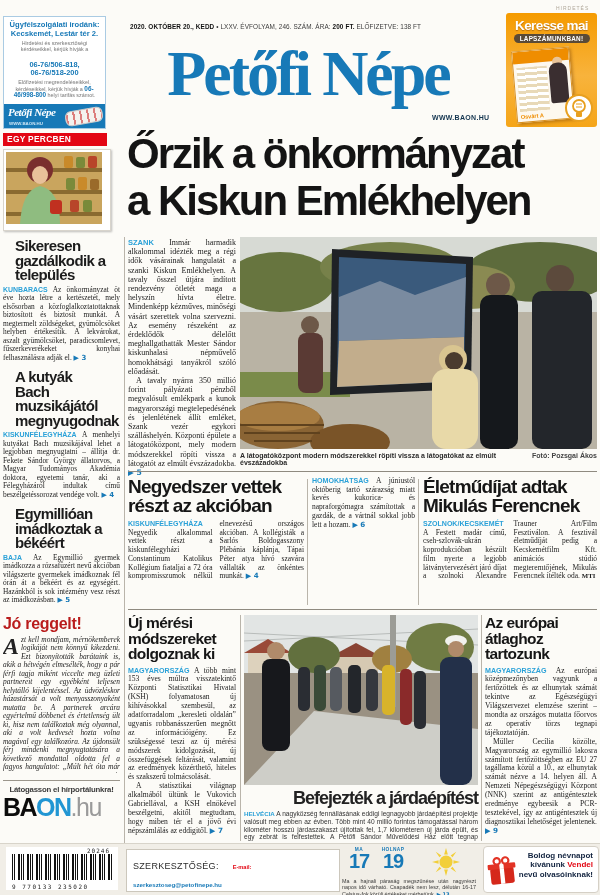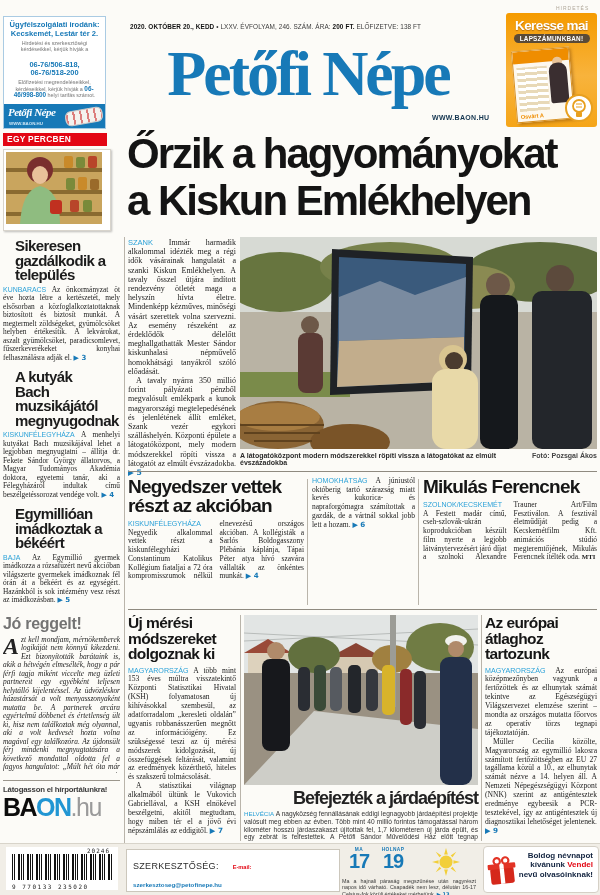--- a/index.html
+++ b/index.html
@@ -2,21 +2,21 @@
 <html lang="hu"><head>
 <meta charset="utf-8">
 <style>
   html,body{margin:0;padding:0;background:#9a9a9a;}
   #page{position:relative;width:600px;height:895px;background:#fcfbf7;overflow:hidden;
         font-family:"Liberation Sans",sans-serif;color:#1a1a1a;}
   .abs{position:absolute;}
   .serif{font-family:"Liberation Serif",serif;}
   .just{text-align:justify;}
   .clip{overflow:hidden;}
-  .kw{font-family:"Liberation Sans",sans-serif;font-weight:normal;color:#2aa1d8;font-size:.94em;}
+  .kw{font-family:"Liberation Sans",sans-serif;font-weight:bold;color:#2aa1d8;font-size:.94em;}
   .ref{font-family:"DejaVu Sans",sans-serif;color:#1779b7;font-weight:bold;font-size:.95em;white-space:nowrap;}
   .vdiv{width:1px;background:#b9b4aa;}
   .hdiv{height:1px;background:#8f8a80;}
 
   
   .hirdetes-tiny{left:556px;top:5px;font-size:5px;color:#b0a89a;letter-spacing:1px;}
   .dateline{left:130px;top:23px;font-size:6.4px;color:#3a3a3a;letter-spacing:.1px;white-space:nowrap;}
   .dateline b{color:#111;}
   .masthead{left:112px;top:28px;width:392px;text-align:center;
     font-family:"Liberation Serif",serif;font-weight:bold;font-style:normal;
@@ -62,26 +62,26 @@
   .caption-row{left:240px;top:452px;width:357px;font-size:7px;font-weight:bold;color:#2b2b2b;}
   .caption-row .credit{float:right;color:#444;}
 
   
   .sidebar{left:3px;top:133px;width:117px;height:710px;overflow:hidden;}
   .banner{width:104px;height:13px;background:#e30613;color:#fff;font-weight:bold;font-size:8.4px;
      line-height:13px;padding-left:4px;letter-spacing:.3px;box-sizing:border-box;}
   .sb-photo{margin-top:3px;width:102px;background:#fff;border:1px solid #d8d4cc;padding:2px;box-shadow:1px 1px 2px rgba(0,0,0,.25);}
   .sb-h{font-size:15px;line-height:14.5px;font-weight:bold;letter-spacing:-.6px;color:#1c1c1c;margin:8px 12px 3px;}
   .sb-b{font-family:"Liberation Serif",serif;font-size:7.4px;line-height:8.5px;text-align:justify;color:#222;}
-  .jo-title{color:#737373;font-size:16px;font-weight:bold;letter-spacing:-.3px;margin:10px 0 3px;}
+  .jo-title{color:#b91c1c;font-size:16px;font-weight:bold;letter-spacing:-.3px;margin:10px 0 3px;}
   .jo-body{font-family:"Liberation Serif",serif;font-style:italic;font-size:7.4px;line-height:8.5px;
      text-align:justify;color:#222;max-height:138px;overflow:hidden;}
   .dropcap{float:left;font-size:24px;line-height:20px;font-weight:bold;margin:0 2px 0 0;font-style:italic;}
   .sb-hr{height:1px;background:#9b968c;margin:6px 0 4px;}
-  .portal-note{font-size:7.8px;font-weight:bold;color:#3c3c3c;letter-spacing:-.2px;}
+  .portal-note{font-size:7.8px;font-weight:bold;color:#3c3c3c;letter-spacing:-.2px;text-align:center;}
   .baon{font-size:25px;font-weight:bold;letter-spacing:-1.5px;line-height:26px;}
   .baon .ba{color:#0c0c0c;} .baon .on{color:#2196d3;} .baon .hu{color:#9a9a9a;font-weight:normal;}
 
   
   .mid-h2{font-size:19px;line-height:19px;font-weight:bold;letter-spacing:-.8px;color:#161616;margin:0 0 5px;}
   .mid-h3{font-size:16.5px;line-height:16.5px;font-weight:bold;letter-spacing:-.7px;color:#161616;margin:0 0 5px;}
   .mid-body{font-family:"Liberation Serif",serif;font-size:7.5px;line-height:8.7px;text-align:justify;color:#222;}
   .cols2{column-count:2;column-gap:7px;}
 
   
@@ -157,21 +157,21 @@
     </div>
     <svg class="bulb-badge" viewBox="0 0 30 30">
       <circle cx="15" cy="15" r="13" fill="#fff" stroke="#e8a020" stroke-width="2"></circle>
       <circle cx="15" cy="13" r="6" fill="none" stroke="#e8a020" stroke-width="1.8"></circle>
       <rect x="12" y="19" width="6" height="5" rx="1" fill="#e8a020"></rect>
       <path d="M12 11h6M12 14h6" stroke="#e8a020" stroke-width="1"></path>
     </svg>
   </div>
 
   <div class="abs lead-h">
-    <div>Őrzik a hagyományokat</div>
+    <div>Őrzik a önkormányzat</div>
     <div>a Kiskun Emlékhelyen</div>
   </div>
 
   <div class="abs lead-text serif just clip">
     <p><span class="kw">SZANK</span> <span>Immár harmadik alkalommal idézték meg a régi idők vásárainak hangulatát a szanki Kiskun Emlékhelyen. A tavaly ősszel útjára indított rendezvény ötletét maga a helyszín hívta életre. Mindenképp kézműves, minőségi vásárt szerettek volna szervezni. Az esemény részeként az érdeklődők délelőtt meghallgathatták Mester Sándor kiskunhalasi népművelő homokhátsági tanyákról szóló előadását.</span></p>
     <p><span>A tavaly nyárra 350 millió forint pályázati pénzből megvalósult emlékpark a kunok magyarországi megtelepedésének és jelenlétének állít emléket, Szank vezér egykori szálláshelyén. Központi épülete a látogatóközpont, mely modern módszerekkel röpíti vissza a látogatót az elmúlt évszázadokba. </span><span class="ref">▶ 5</span></p>
   </div>
 
   <svg class="abs" style="left:240px;top:237px" width="357" height="212" viewBox="0 0 357 212">
     <rect width="357" height="212" fill="#b9b3a4"></rect>
@@ -280,20 +280,21 @@
     </div>
     <div class="mid-body cols2 just" style="height:68px"><span class="kw">KISKUNFÉLEGYHÁZA</span><span> Negyedik alkalommal vettek részt a kiskunfélegyházi Constantinum Katolikus Kollégium fiataljai a 72 óra kompromisszumok nélkül elnevezésű országos akcióban. A kollégisták a Sarlós Boldogasszony Plébánia káplánja, Tápai Péter atya hívó szavára vállalták az önkéntes munkát. </span><span class="ref">▶ 4</span></div>
   </div>
 
   <div class="abs clip" style="left:312px;top:477px;width:103px;height:130px">
     <div class="mid-body just"><span class="kw">HOMOKHÁTSÁG</span><span> A júniustól októberig tartó szárazság miatt kevés kukorica- és napraforgómagra számítottak a gazdák, de a vártnál sokkal jobb lett a hozam. </span><span class="ref">▶ 6</span></div>
   </div>
 
   <div class="abs clip" style="left:423px;top:477px;width:174px;height:130px">
     <div class="mid-h2">
+      <div>Életműdíjat adtak</div>
       <div>Mikulás Ferencnek</div>
     </div>
     <div class="mid-body cols2 just" style="height:68px"><span class="kw">SZOLNOK/KECSKEMÉT</span><span> A Festett madár című, cseh-szlovák-ukrán koprodukcióban készült film nyerte a legjobb látványtervezésért járó díjat a szolnoki Alexandre Trauner Art/Film Fesztiválon. A fesztivál életműdíját pedig a Kecskemétfilm Kft. animációs stúdió megteremtőjének, Mikulás Ferencnek ítélték oda. </span> <b style="font-size:.9em">MTI</b></div>
   </div>
 
   <div class="abs clip" style="left:128px;top:615px;width:108px;height:226px">
     <div class="bot-h">
       <div>Új mérési</div>
       <div>módszereket</div>
       <div>dolgoznak ki</div>

